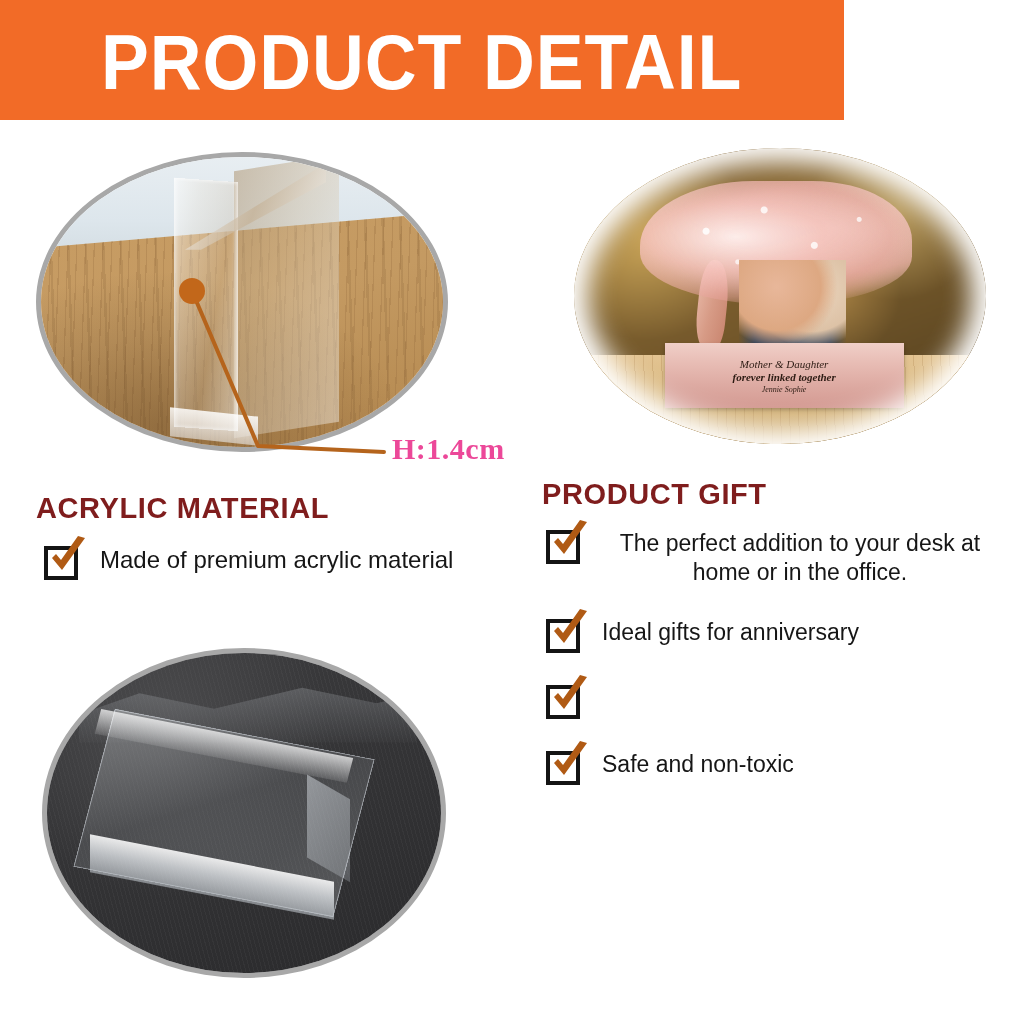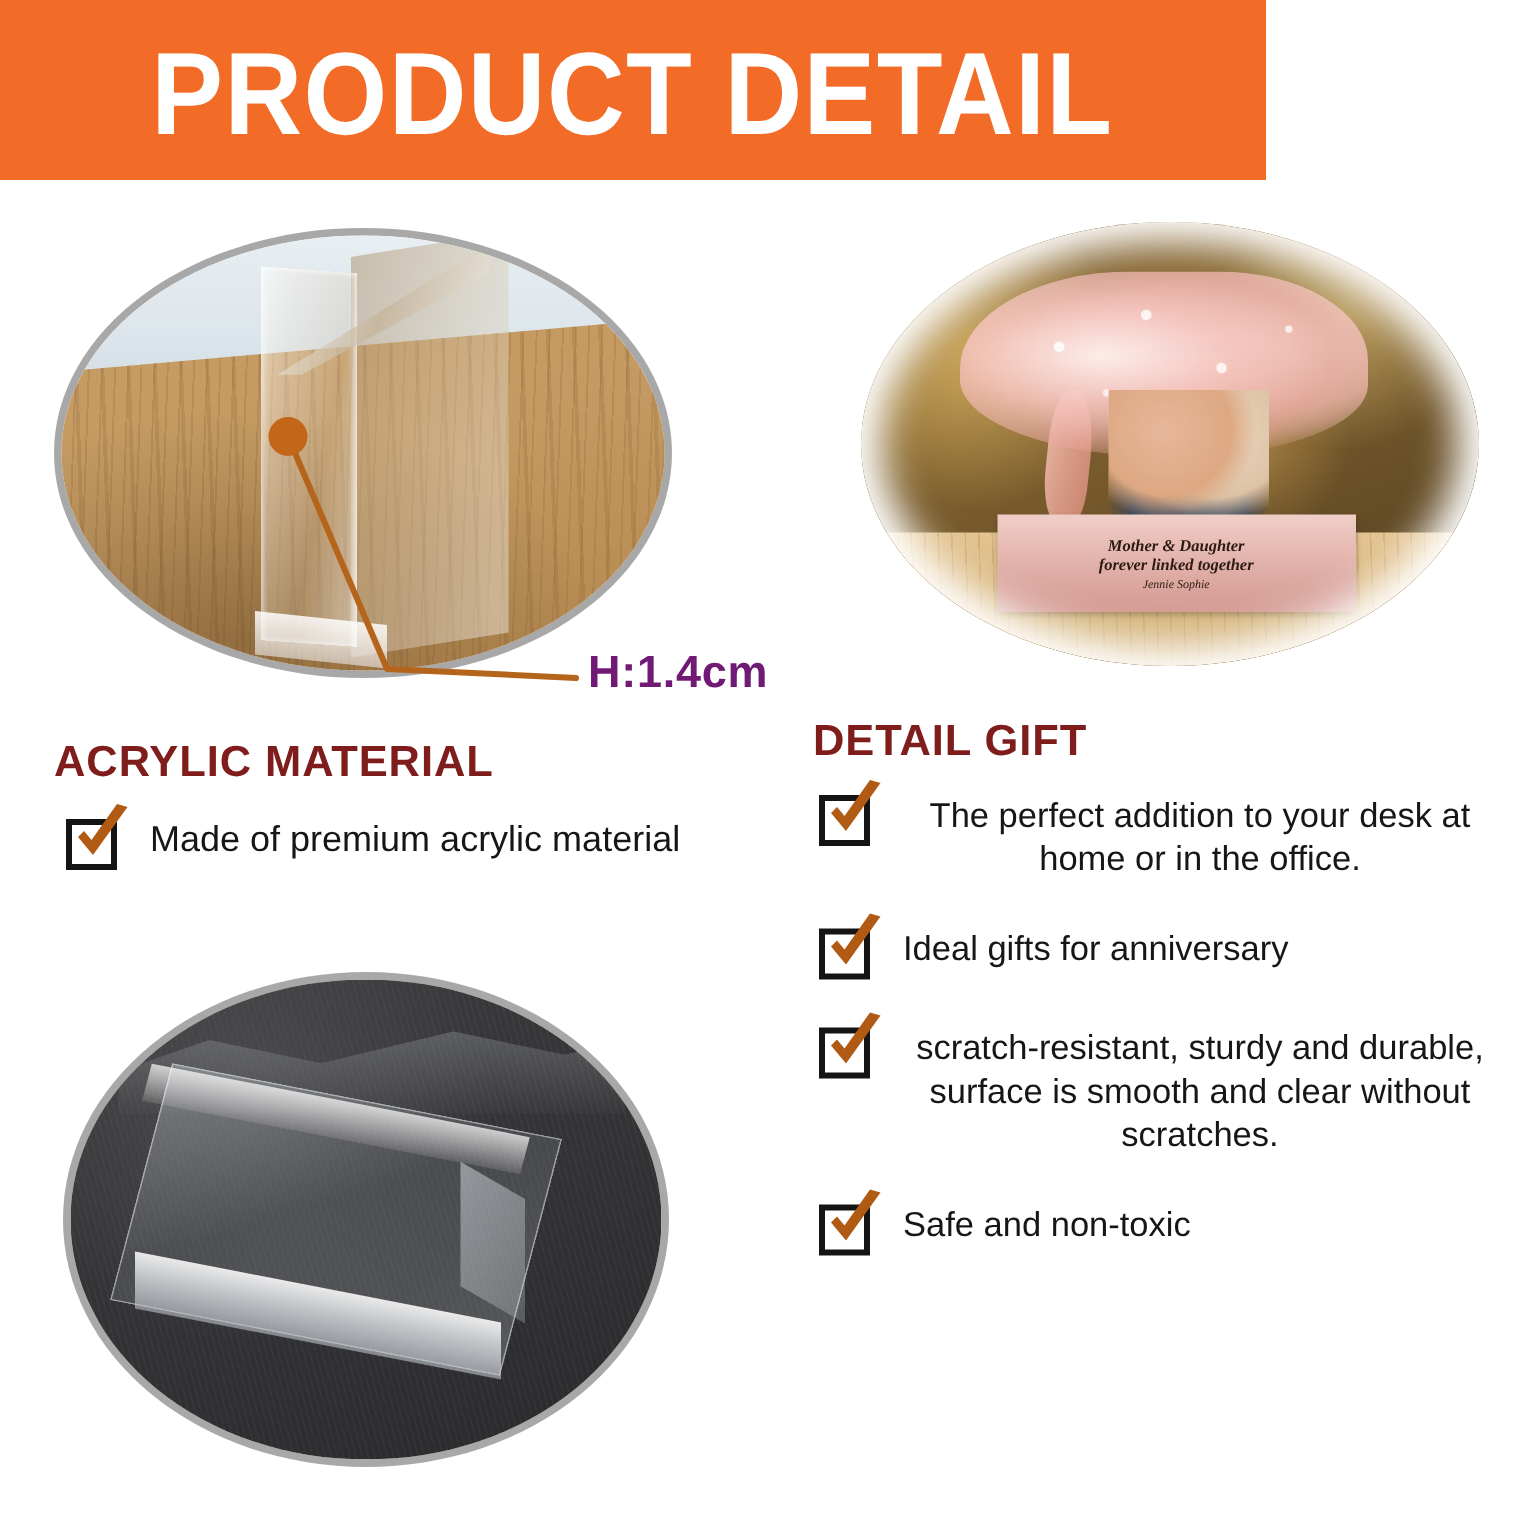--- a/index.html
+++ b/index.html
@@ -135,25 +135,26 @@
   #callout-height {
     position: absolute;
     left: 0; top: 0;
     width: 1024px; height: 1024px;
     pointer-events: none;
   }
   .callout-label {
     position: absolute;
     left: 392px;
     top: 432px;
-    color: #701a75;
+    color: #ec4899;
     font-weight: bold;
     font-size: 30px;
     letter-spacing: 0.5px;
     white-space: nowrap;
+    font-family: Liberation Serif, serif;
   }
 
   
   #photo-product {
     left: 574px;
     top: 148px;
     width: 412px;
     height: 296px;
   }
   .prod-bg {
@@ -229,21 +230,21 @@
   .prod-engrave {
     position: absolute;
     left: 0; top: 22%;
     width: 100%;
     text-align: center;
     color: #2b1a12;
     font-family: "Liberation Serif", serif;
     font-style: italic;
     line-height: 1.18;
   }
-  .prod-engrave .l1 { font-size: 11px; font-weight: bold; display: block; }
+  .prod-engrave .l1 { font-size: 11px; font-weight: normal; display: block; }
   .prod-engrave .l2 { font-size: 11px; font-weight: bold; display: block; }
   .prod-engrave .l3 { font-size: 8px; display: block; margin-top: 1px; }
   .prod-fade {
     position: absolute;
     inset: 0;
     box-shadow: inset 0 0 26px 14px #ffffff;
     border-radius: 50%;
   }
 
   
@@ -421,21 +422,21 @@
     <span class="checkbox-icon">
       <span class="box"></span>
       <svg viewBox="0 0 42 44">
         <path d="M6 22 L16 34 L39 2 L32 0 L15 24 L10 18 Z" fill="#B05A14"></path>
       </svg>
     </span>
     <span class="feature-text">Made of premium acrylic material</span>
   </div>
 </div>
 
-<div class="section-heading" id="heading-perfect-gift">DETAIL GIFT</div>
+<div class="section-heading" id="heading-perfect-gift">PRODUCT GIFT</div>
 
 <div class="feature-list" id="list-perfect-gift">
   <div class="feature-item">
     <span class="checkbox-icon">
       <span class="box"></span>
       <svg viewBox="0 0 42 44">
         <path d="M6 22 L16 34 L39 2 L32 0 L15 24 L10 18 Z" fill="#B05A14"></path>
       </svg>
     </span>
     <span class="feature-text">The perfect addition to your desk at home or in the office.</span>
@@ -449,21 +450,20 @@
     </span>
     <span class="feature-text">Ideal gifts for anniversary</span>
   </div>
   <div class="feature-item">
     <span class="checkbox-icon">
       <span class="box"></span>
       <svg viewBox="0 0 42 44">
         <path d="M6 22 L16 34 L39 2 L32 0 L15 24 L10 18 Z" fill="#B05A14"></path>
       </svg>
     </span>
-    <span class="feature-text">scratch-resistant, sturdy and durable, surface is smooth and clear without scratches.</span>
   </div>
   <div class="feature-item">
     <span class="checkbox-icon">
       <span class="box"></span>
       <svg viewBox="0 0 42 44">
         <path d="M6 22 L16 34 L39 2 L32 0 L15 24 L10 18 Z" fill="#B05A14"></path>
       </svg>
     </span>
     <span class="feature-text">Safe and non-toxic</span>
   </div>

